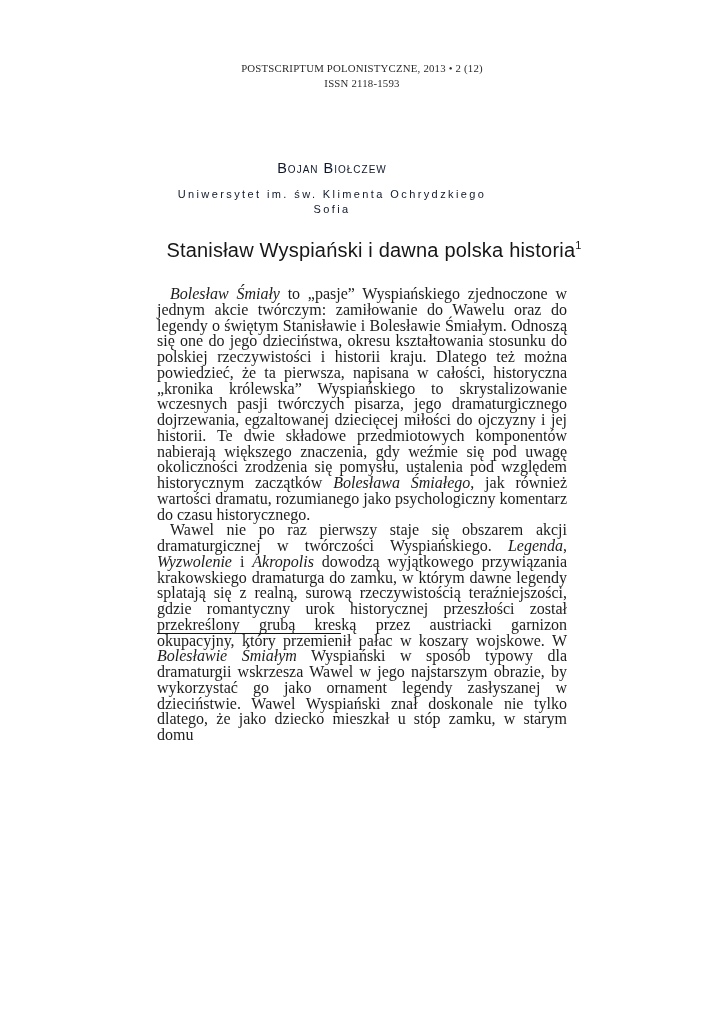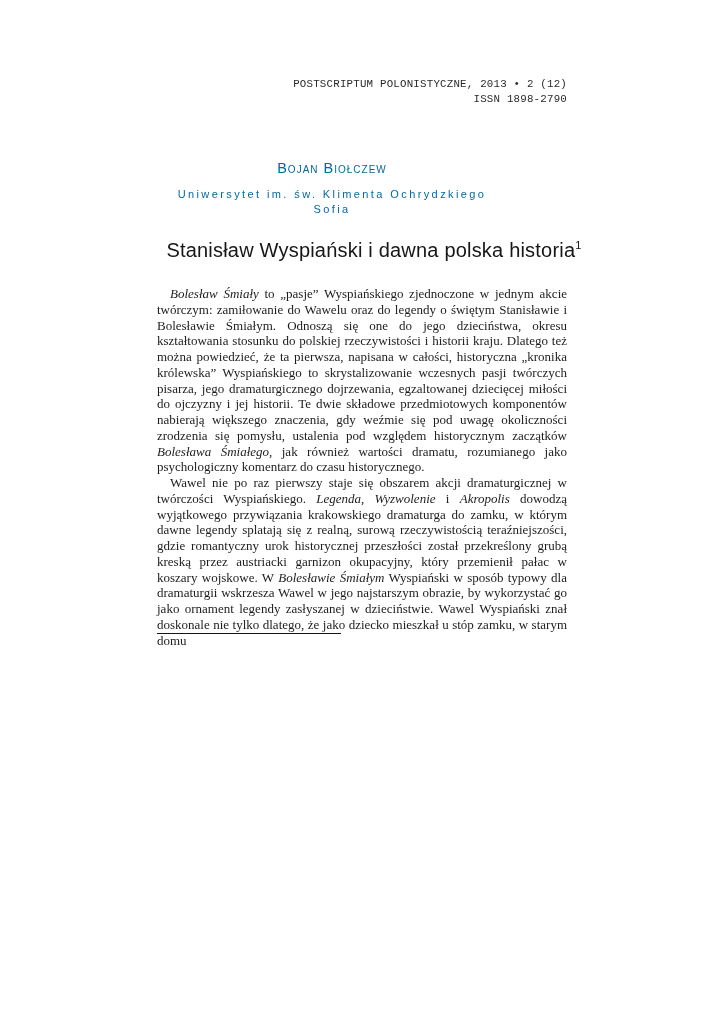--- a/index.html
+++ b/index.html
@@ -6,32 +6,32 @@
   .page {
     position:relative;
     width:724px; height:1024px;
     background:#ffffff;
     overflow:hidden;
     font-family:"Liberation Serif", serif;
     color:#1c1c1c;
   }
   
   .header {
-    position:absolute; top:77px; left:157px; width:410px;
-    text-align:right;
-    font-family:Liberation Mono, monospace;
+    position:absolute; top:61px; left:157px; width:410px;
+    text-align:center;
+    font-family:Liberation Serif, serif;
     font-size:10.8px; line-height:15px;
     color:#2a2a2a; letter-spacing:0.2px;
   }
   
   .authors {
     position:absolute; top:160px; left:0; width:664px;
     text-align:center;
     font-family:"Liberation Sans", sans-serif;
-    color:#0369a1;
+    color:#0f172a;
   }
   .author-name {
     font-variant:small-caps;
     font-size:14.5px; letter-spacing:1px; line-height:17px;
   }
   .affiliation {
     font-size:11px; letter-spacing:2.4px; line-height:15px; margin-top:10px;
   }
   .city { font-size:11px; letter-spacing:2.4px; line-height:14px; }
   
@@ -39,21 +39,21 @@
     position:absolute; top:238px; left:12px; width:724px;
     margin:0; text-align:center;
     font-family:"Liberation Sans", sans-serif;
     font-weight:400; font-size:20px; line-height:24px;
     color:#161616; letter-spacing:0.2px;
   }
   .title sup { font-size:11px; line-height:0; }
   
   .body {
     position:absolute; top:286px; left:157px; width:410px;
-    font-size:13px; line-height:15.75px;
+    font-size:16px; line-height:15.75px;
     text-align:justify;
   }
   .para { margin:0; text-indent:13px; }
   .it { font-style:italic; }
   
   .fn-rule {
     position:absolute; top:633px; left:157px;
     width:184px; height:1px; background:#141414;
   }
   .footnote {
@@ -64,21 +64,21 @@
   }
   .footnote sup { font-size:7.5px; line-height:0; }
 </style>
 </head>
 <body>
 
 <div class="page">
 
   <div class="header">
     <div>POSTSCRIPTUM POLONISTYCZNE, 2013 • 2 (12)</div>
-    <div>ISSN 1898-2790</div>
+    <div>ISSN 2118-1593</div>
   </div>
 
   <div class="authors">
     <div class="author-name">Bojan Biołczew</div>
     <div class="affiliation">Uniwersytet im. św. Klimenta Ochrydzkiego</div>
     <div class="city">Sofia</div>
   </div>
 
   <h1 class="title"><span>Stanisław Wyspiański i dawna polska historia</span><sup>1</sup></h1>
 

